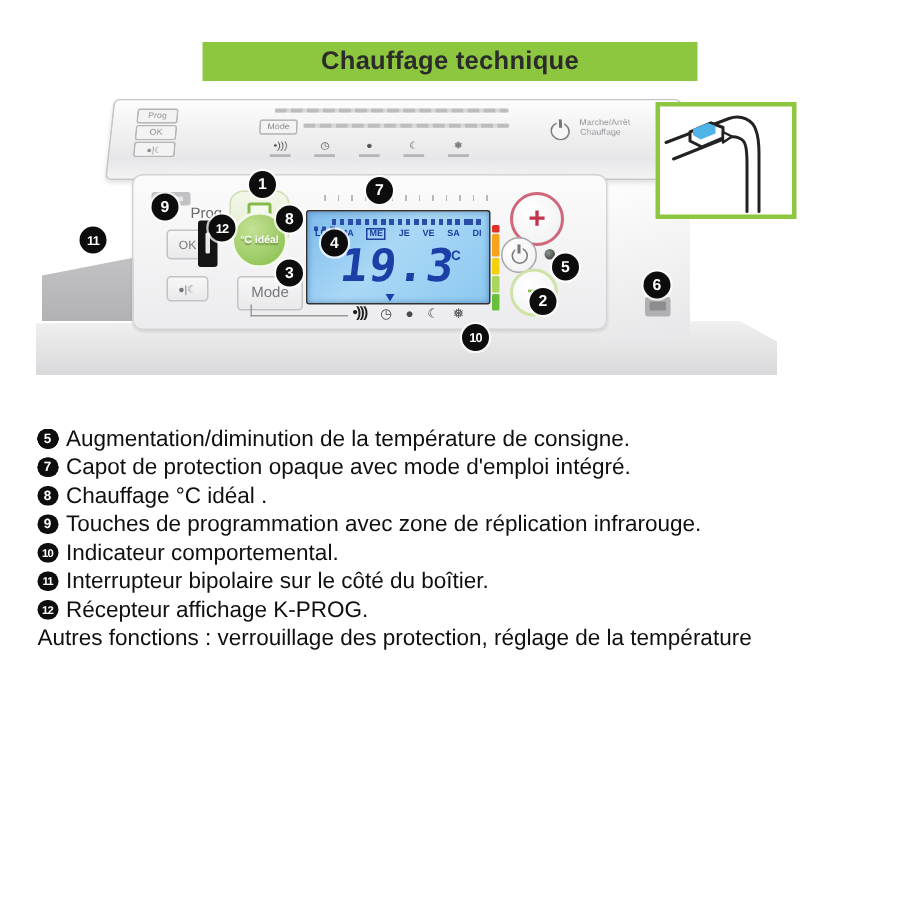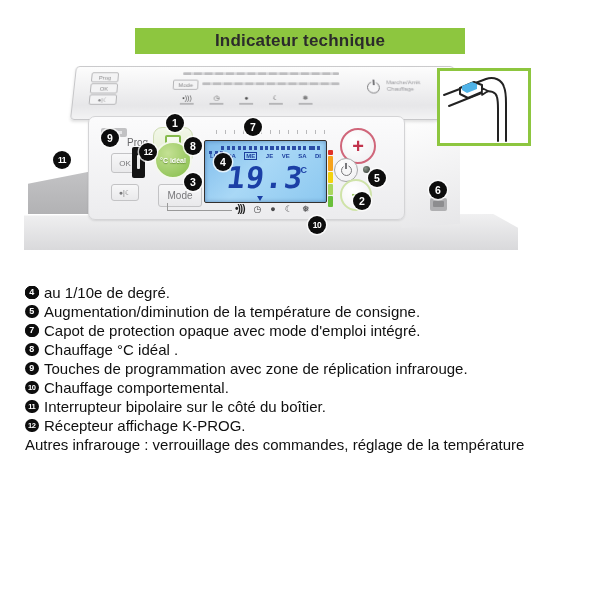--- a/index.html
+++ b/index.html
@@ -103,21 +103,21 @@
          color:#fff;display:flex;align-items:center;justify-content:center;font-size:9px;font-weight:bold;}
   .li .b.small{font-size:7.5px;letter-spacing:-.5px;}
   .footer-line{white-space:nowrap;}
 </style>
 </head>
 <body>
 
 <div class="page">
 
   <div class="banner">
-    <span class="title">Indicateur technique</span>
+    <span class="title">Chauffage technique</span>
   </div>
 
   <div class="bottom-band"></div>
   <div class="left-wedge"></div>
   <div class="side-module"></div>
   <div class="slot"></div>
 
   <div class="lid">
     <div class="lid-box" style="left:16px;top:6px;width:26px;height:9px;">Prog</div>
     <div class="lid-box" style="left:16px;top:18px;width:26px;height:9px;">OK</div>
@@ -232,26 +232,25 @@
   <div class="co" style="left:101px;top:129px;">9</div>
   <div class="co two" style="left:308px;top:216px;">10</div>
   <div class="co two" style="left:53px;top:151px;">11</div>
   <div class="co two" style="left:139px;top:143px;">12</div>
 
   <div class="list">
     <div class="li"><span class="b">1</span></div>
     <div class="li"><span class="b">2</span></div>
     <div class="li"><span class="b">3</span></div>
     <div class="li"><span class="b">4</span>
-      <div>au 1/10e de degré.</div>
     </div>
     <div class="li"><span class="b">5</span><span>Augmentation/diminution de la température de consigne.</span></div>
     <div class="li"><span class="b">6</span></div>
     <div class="li"><span class="b">7</span><span>Capot de protection opaque avec mode d'emploi intégré.</span></div>
     <div class="li"><span class="b">8</span><span>Chauffage °C idéal .</span></div>
     <div class="li"><span class="b">9</span><span>Touches de programmation avec zone de réplication infrarouge.</span></div>
-    <div class="li"><span class="b small">10</span><span>Chauffage comportemental.</span></div>
+    <div class="li"><span class="b small">10</span><span>Indicateur comportemental.</span></div>
     <div class="li"><span class="b small">11</span><span>Interrupteur bipolaire sur le côté du boîtier.</span></div>
     <div class="li"><span class="b small">12</span><span>Récepteur affichage K-PROG.</span></div>
-    <div class="footer-line">Autres infrarouge : verrouillage des commandes, réglage de la température</div>
+    <div class="footer-line">Autres fonctions : verrouillage des protection, réglage de la température</div>
   </div>
 
 </div>
 
 </body></html>

